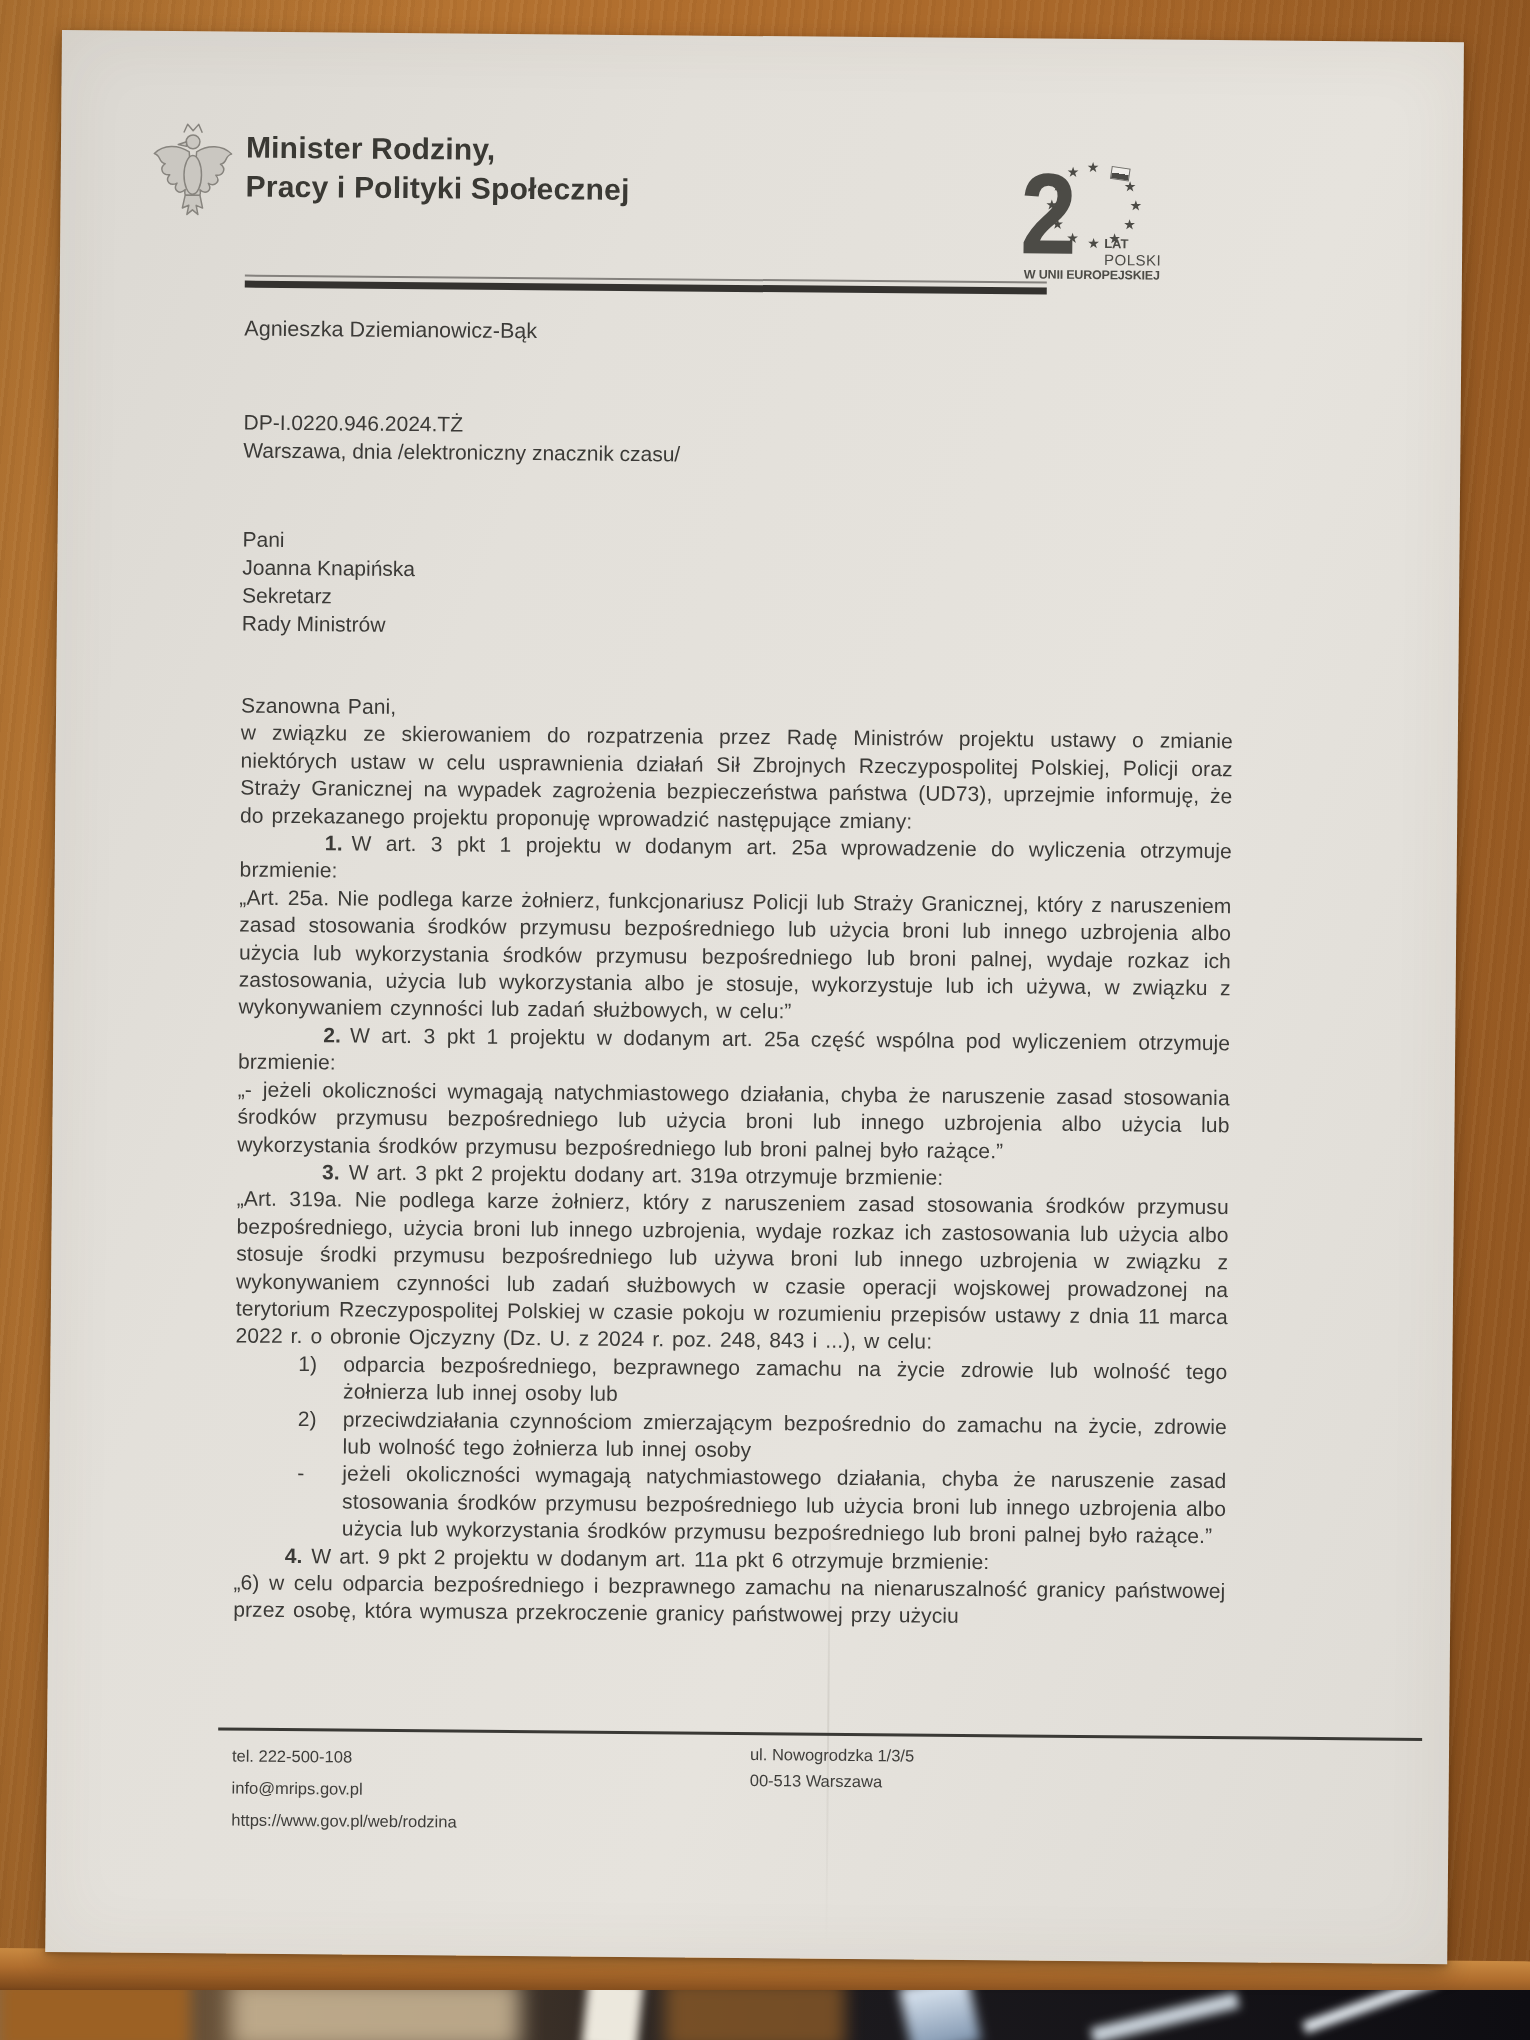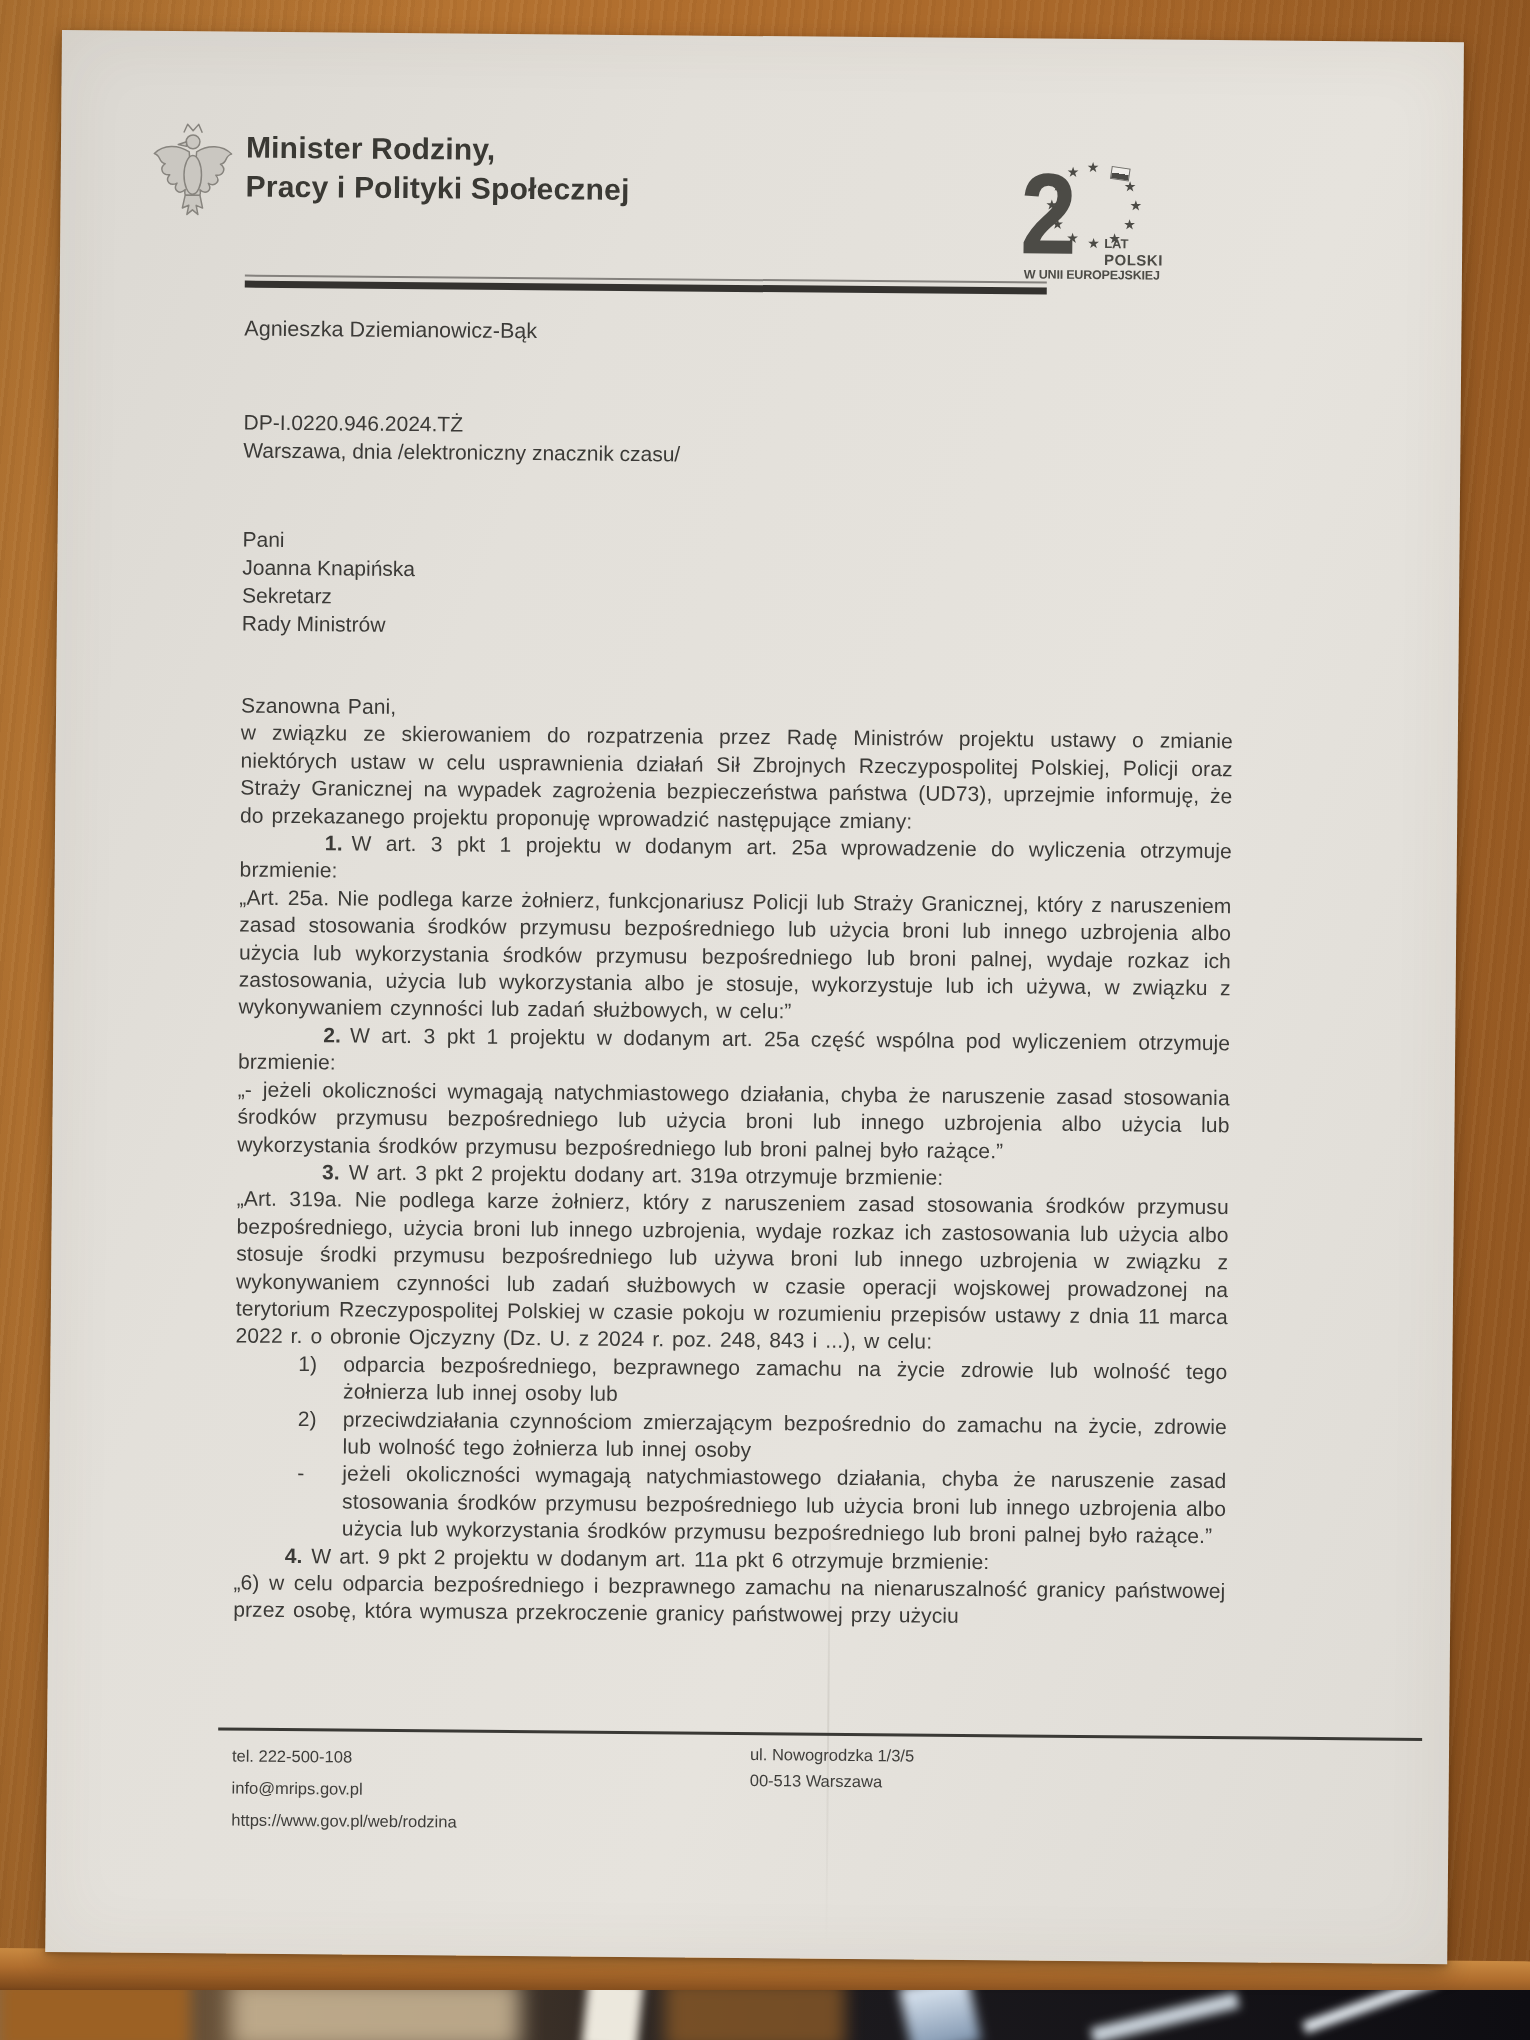--- a/index.html
+++ b/index.html
@@ -53,21 +53,21 @@
   .logo20 .two{position:absolute;left:-6px;top:10px;font-size:115px;line-height:89px;font-weight:700;
     transform:scaleX(.88);transform-origin:left top;}
   .logo20 .star{position:absolute;font-size:14px;line-height:14px;}
   .s0{left:60px;top:0;}  .s60{left:97px;top:19px;} .s90{left:103px;top:38px;}
   .s120{left:97px;top:57px;}.s150{left:82px;top:71px;}.s180{left:61px;top:76px;}
   .s210{left:40px;top:71px;}.s240{left:25px;top:57px;}.s270{left:19px;top:38px;}
   .s300{left:25px;top:19px;}.s330{left:40px;top:5px;}
   .flag{position:absolute;left:84px;top:7px;width:17px;height:11px;border:1px solid #6d6c67;
     background:linear-gradient(#efede8 0 50%,#4c4b46 50% 100%);transform:rotate(8deg);}
   .lat{position:absolute;left:78px;top:76px;font-size:13px;font-weight:700;}
-  .polski{position:absolute;left:78px;top:91px;font-size:15px;font-weight:700;letter-spacing:.5px;}
+  .polski{position:absolute;left:78px;top:91px;font-size:15px;font-weight:400;letter-spacing:.5px;}
   .wunii{position:absolute;left:-2px;top:108px;font-size:12.5px;font-weight:700;letter-spacing:-.2px;white-space:nowrap;}
   
   .refblock{position:absolute;left:185px;top:377px;font-size:21px;line-height:28px;}
   .addressee{position:absolute;left:185px;top:494px;font-size:21px;line-height:28px;}
   
   .body-text{position:absolute;left:185px;top:660px;width:992px;font-size:21px;line-height:27.4px;
     color:#3b3a37;letter-spacing:.1px;word-spacing:2px;}
   .body-text p{margin:0;text-align:justify;}
   .salut{text-align:left !important;}
   .point{text-indent:85px;}

